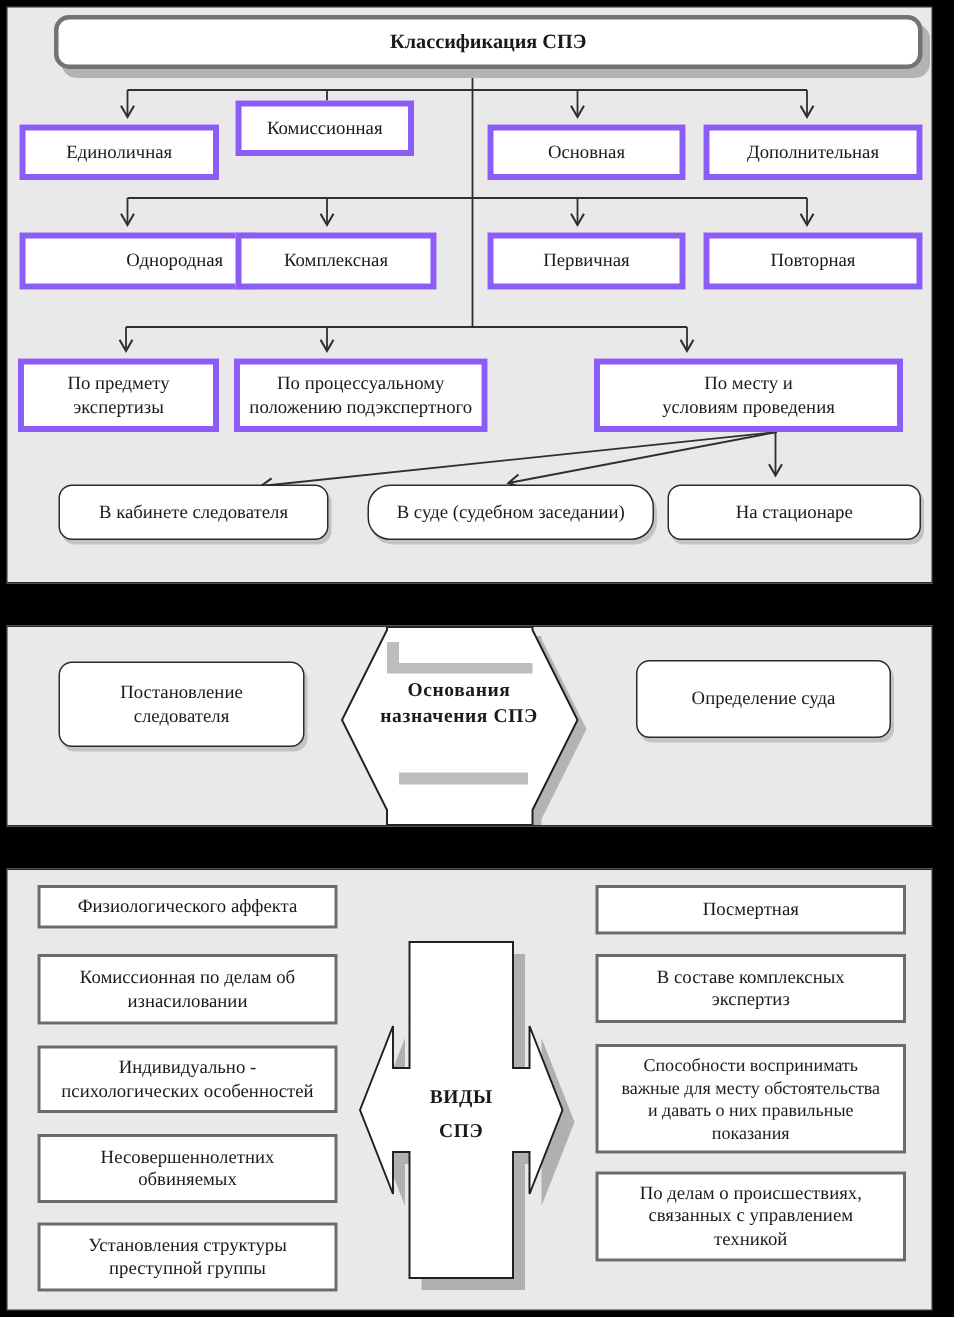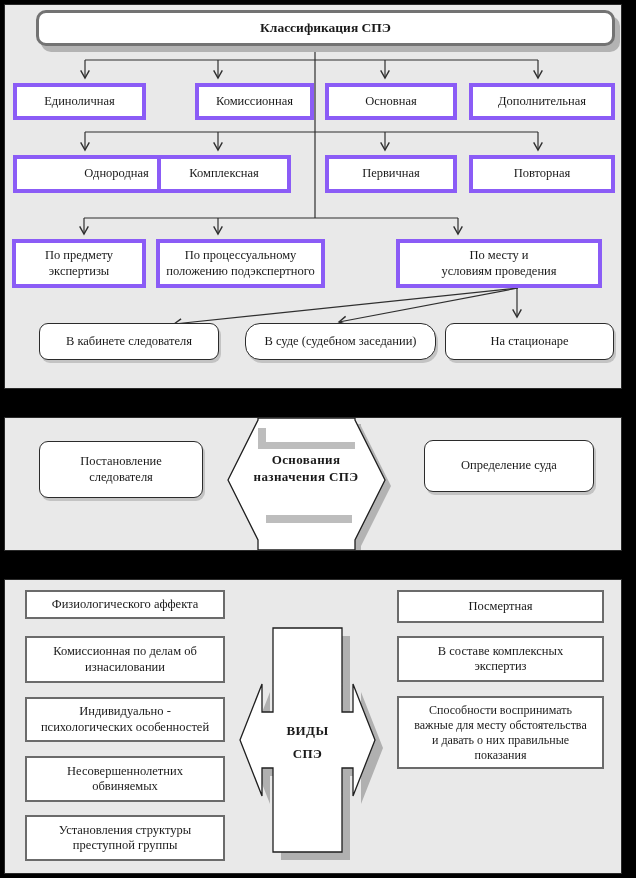--- a/index.html
+++ b/index.html
@@ -88,21 +88,21 @@
     </g>
   </svg>
 
   <div class="node title-node" style="left:31px;top:5px;width:579px;height:36px;">
     <span>Классификация СПЭ</span>
   </div>
 
   <div class="node" style="left:8px;top:78px;width:133px;height:37px;">
     <span>Единоличная</span>
   </div>
-  <div class="node" style="left:152px;top:78px;width:119px;height:37px;margin-left:38px;">
+  <div class="node" style="left:152px;top:62px;width:119px;height:37px;">
     <span>Комиссионная</span>
   </div>
   <div class="node" style="left:320px;top:78px;width:132px;height:37px;">
     <span>Основная</span>
   </div>
   <div class="node" style="left:464px;top:78px;width:146px;height:37px;">
     <span>Дополнительная</span>
   </div>
 
   <div class="node" style="left:8px;top:150px;width:159px;height:38px;padding-left:48px;">
@@ -206,13 +206,18 @@
   <div class="node gray-node" style="left:392px;top:56px;width:207px;height:46px;">
     <span>В составе комплексных</span>
     <span>экспертиз</span>
   </div>
   <div class="node gray-node" style="left:392px;top:116px;width:207px;height:73px;font-size:12px;line-height:15px;">
     <span>Способности воспринимать</span>
     <span>важные для месту обстоятельства</span>
     <span>и давать о них правильные</span>
     <span>показания</span>
   </div>
+  <div class="node gray-node" style="left:392px;top:201px;width:207px;height:60px;">
+    <span>По делам о происшествиях,</span>
+    <span>связанных с управлением</span>
+    <span>техникой</span>
+  </div>
 </div>
 
 </body></html>

